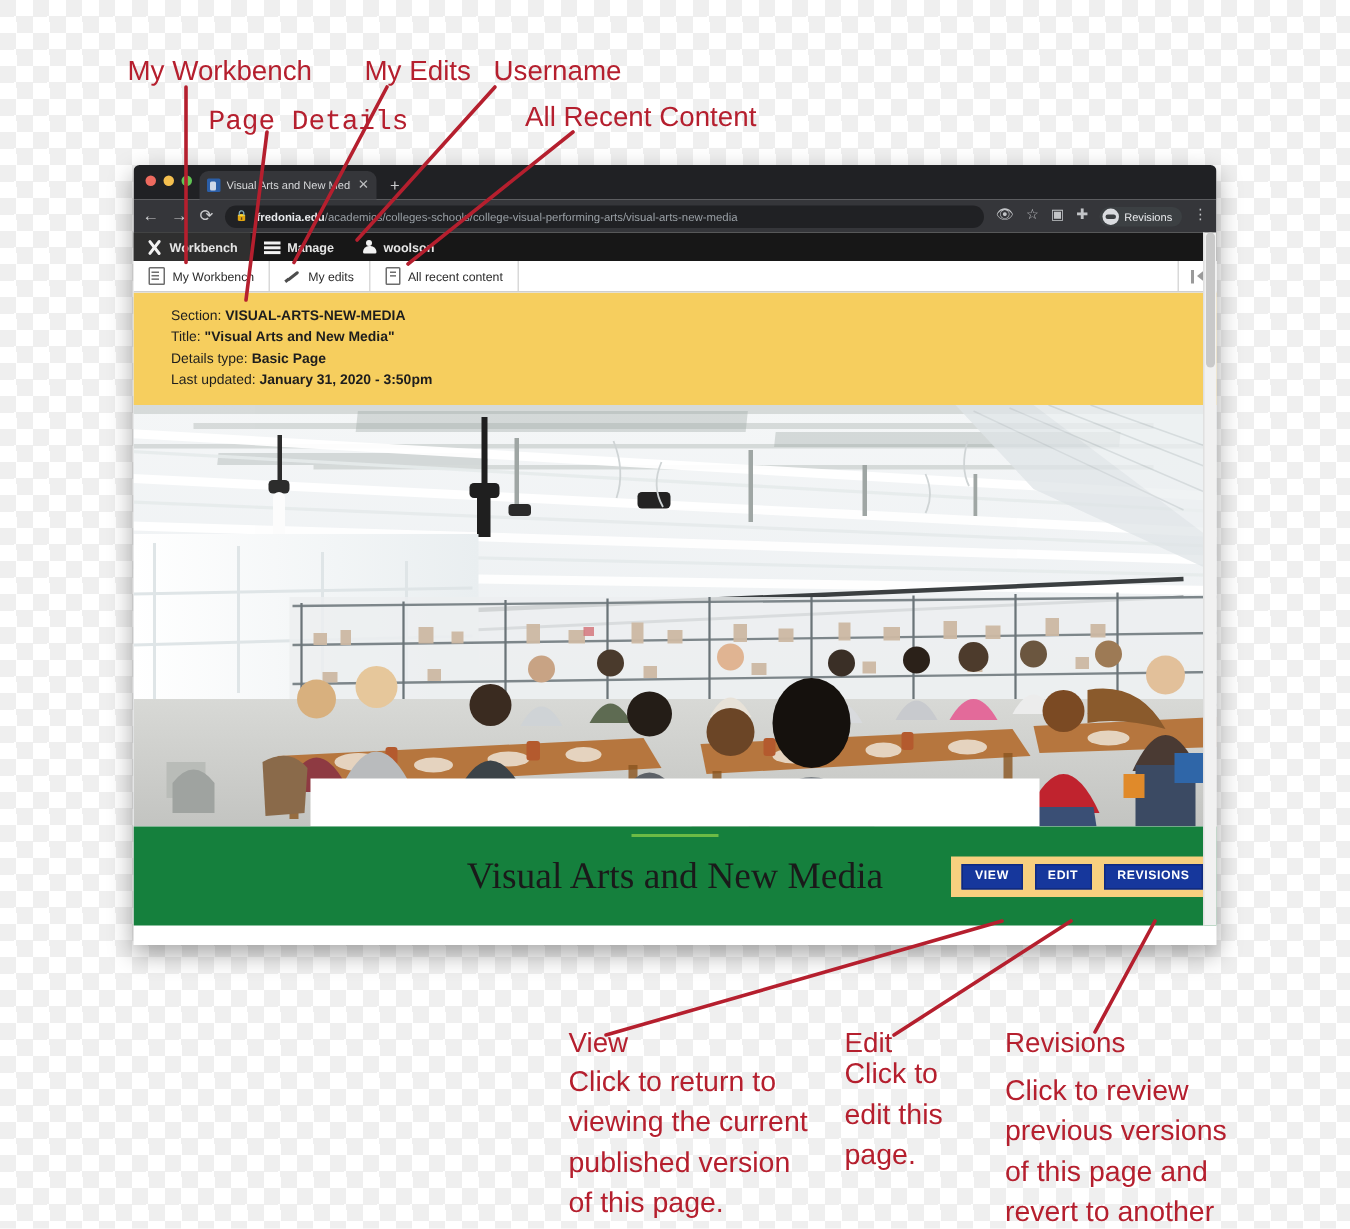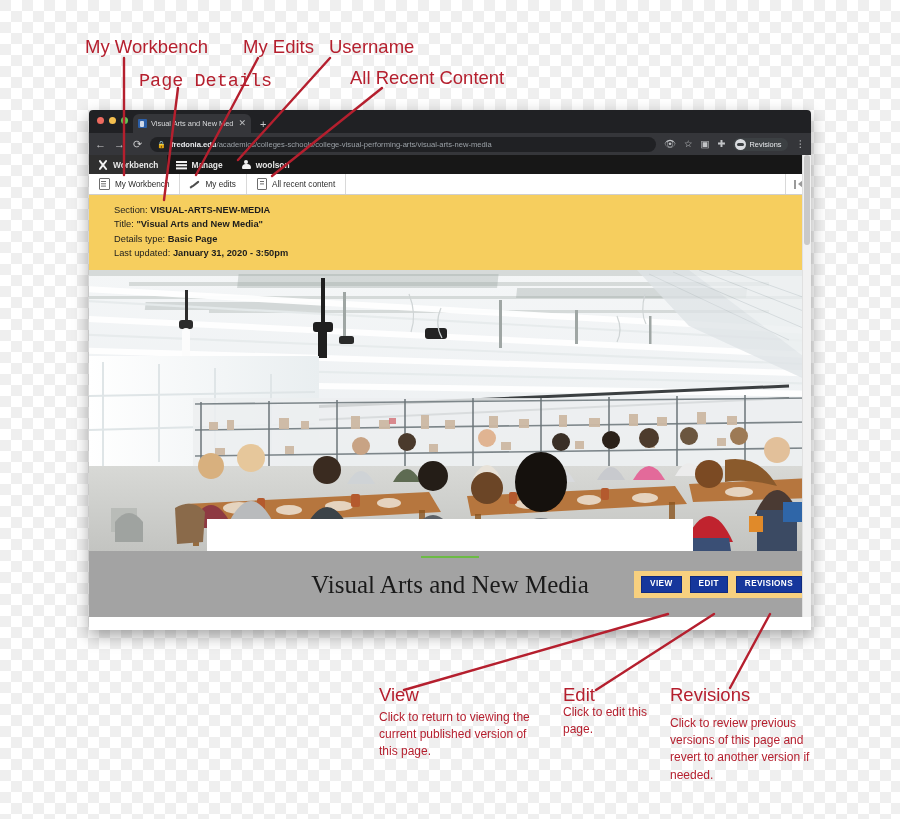--- a/index.html
+++ b/index.html
@@ -15,21 +15,21 @@
   
   .anno{
     position:absolute;
     color:#b51f2e;
     font-family:"Liberation Sans",sans-serif;
     font-weight:400;
     white-space:nowrap;
     line-height:1.05;
   }
   .anno-title{font-size:18.5px;}
-  .anno-body{font-size:12px;line-height:1.42;white-space:normal;}
+  .anno-body{font-size:19px;line-height:1.42;white-space:normal;}
   .anno-block{position:absolute;color:#b51f2e;}
 
   
   #leaders{position:absolute;left:0;top:0;width:900px;height:819px;pointer-events:none;}
 
   
   .browser{
     position:absolute;left:89px;top:110px;width:722px;height:520px;
     background:#ffffff;
     box-shadow:0 6px 16px rgba(0,0,0,.35);
@@ -185,21 +185,21 @@
   .hero{position:relative;height:281px;overflow:hidden;background:#dfe3e6;}
   .hero svg{display:block;width:100%;height:100%;}
 
   
   .titlecard{
     position:absolute;left:118px;bottom:0;width:486px;height:32px;
     background:#ffffff;
   }
   
   .titleblock{
-    background:#a3a3a3;height:66px;position:relative;
+    background:#15803d;height:66px;position:relative;
   }
   .greenrule{
     position:absolute;left:50%;transform:translateX(-50%);top:5px;
     width:58px;height:2.6px;background:#6cbb45;
   }
   .pagetitle{
     position:absolute;left:50%;transform:translateX(-50%);top:20px;
     font-family:"Liberation Serif",serif;font-size:25px;color:#1a1a1a;
     white-space:nowrap;
   }

